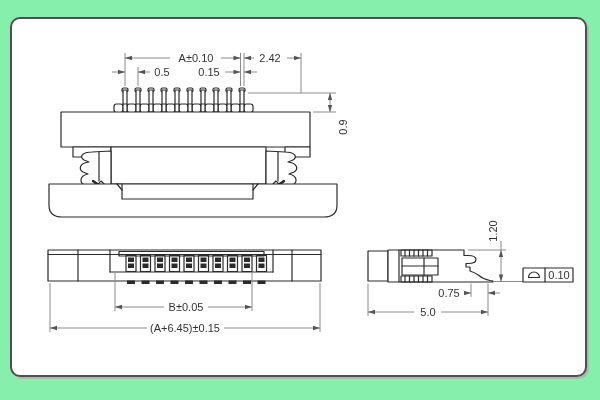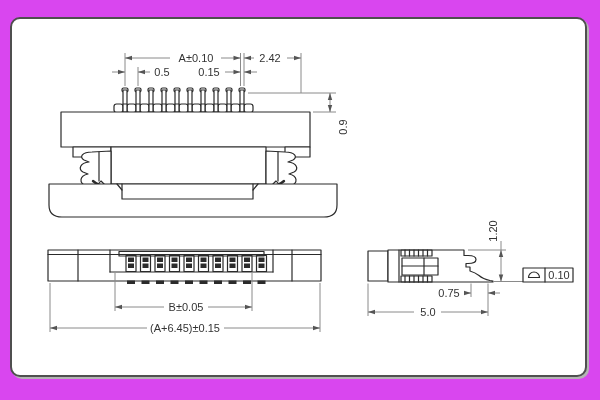--- a/index.html
+++ b/index.html
@@ -1,16 +1,16 @@
 <!DOCTYPE html>
 <html><head>
 <meta charset="utf-8">
 <style>
   html,body{margin:0;padding:0;background:#fff;width:600px;height:400px;overflow:hidden;}
-  .stage{position:relative;width:600px;height:400px;background:#d946ef;font-family:"Liberation Sans",sans-serif;}
+  .stage{position:relative;width:600px;height:400px;background:#86efac;font-family:"Liberation Sans",sans-serif;}
   .sheet{position:absolute;left:10px;top:17px;width:573px;height:356px;
          border:2px solid #4f4f4f;border-radius:10px;background:#fff;
          box-shadow:2px 2px 0 #b4b4b4;}
   svg{position:absolute;left:0;top:0;}
   .part{stroke:#2b2b2b;stroke-width:1.2;fill:none;stroke-linejoin:round;stroke-linecap:round;}
   .partfill{stroke:#2b2b2b;stroke-width:1.2;fill:#ffffff;stroke-linejoin:round;}
   .dark{fill:#2b2b2b;stroke:none;}
   .dim{stroke:#8a8a8a;stroke-width:1;fill:none;}
   .arr{fill:#555555;stroke:none;}
   .dtxt{fill:#333333;font-size:11px;font-family:"Liberation Sans",sans-serif;}

